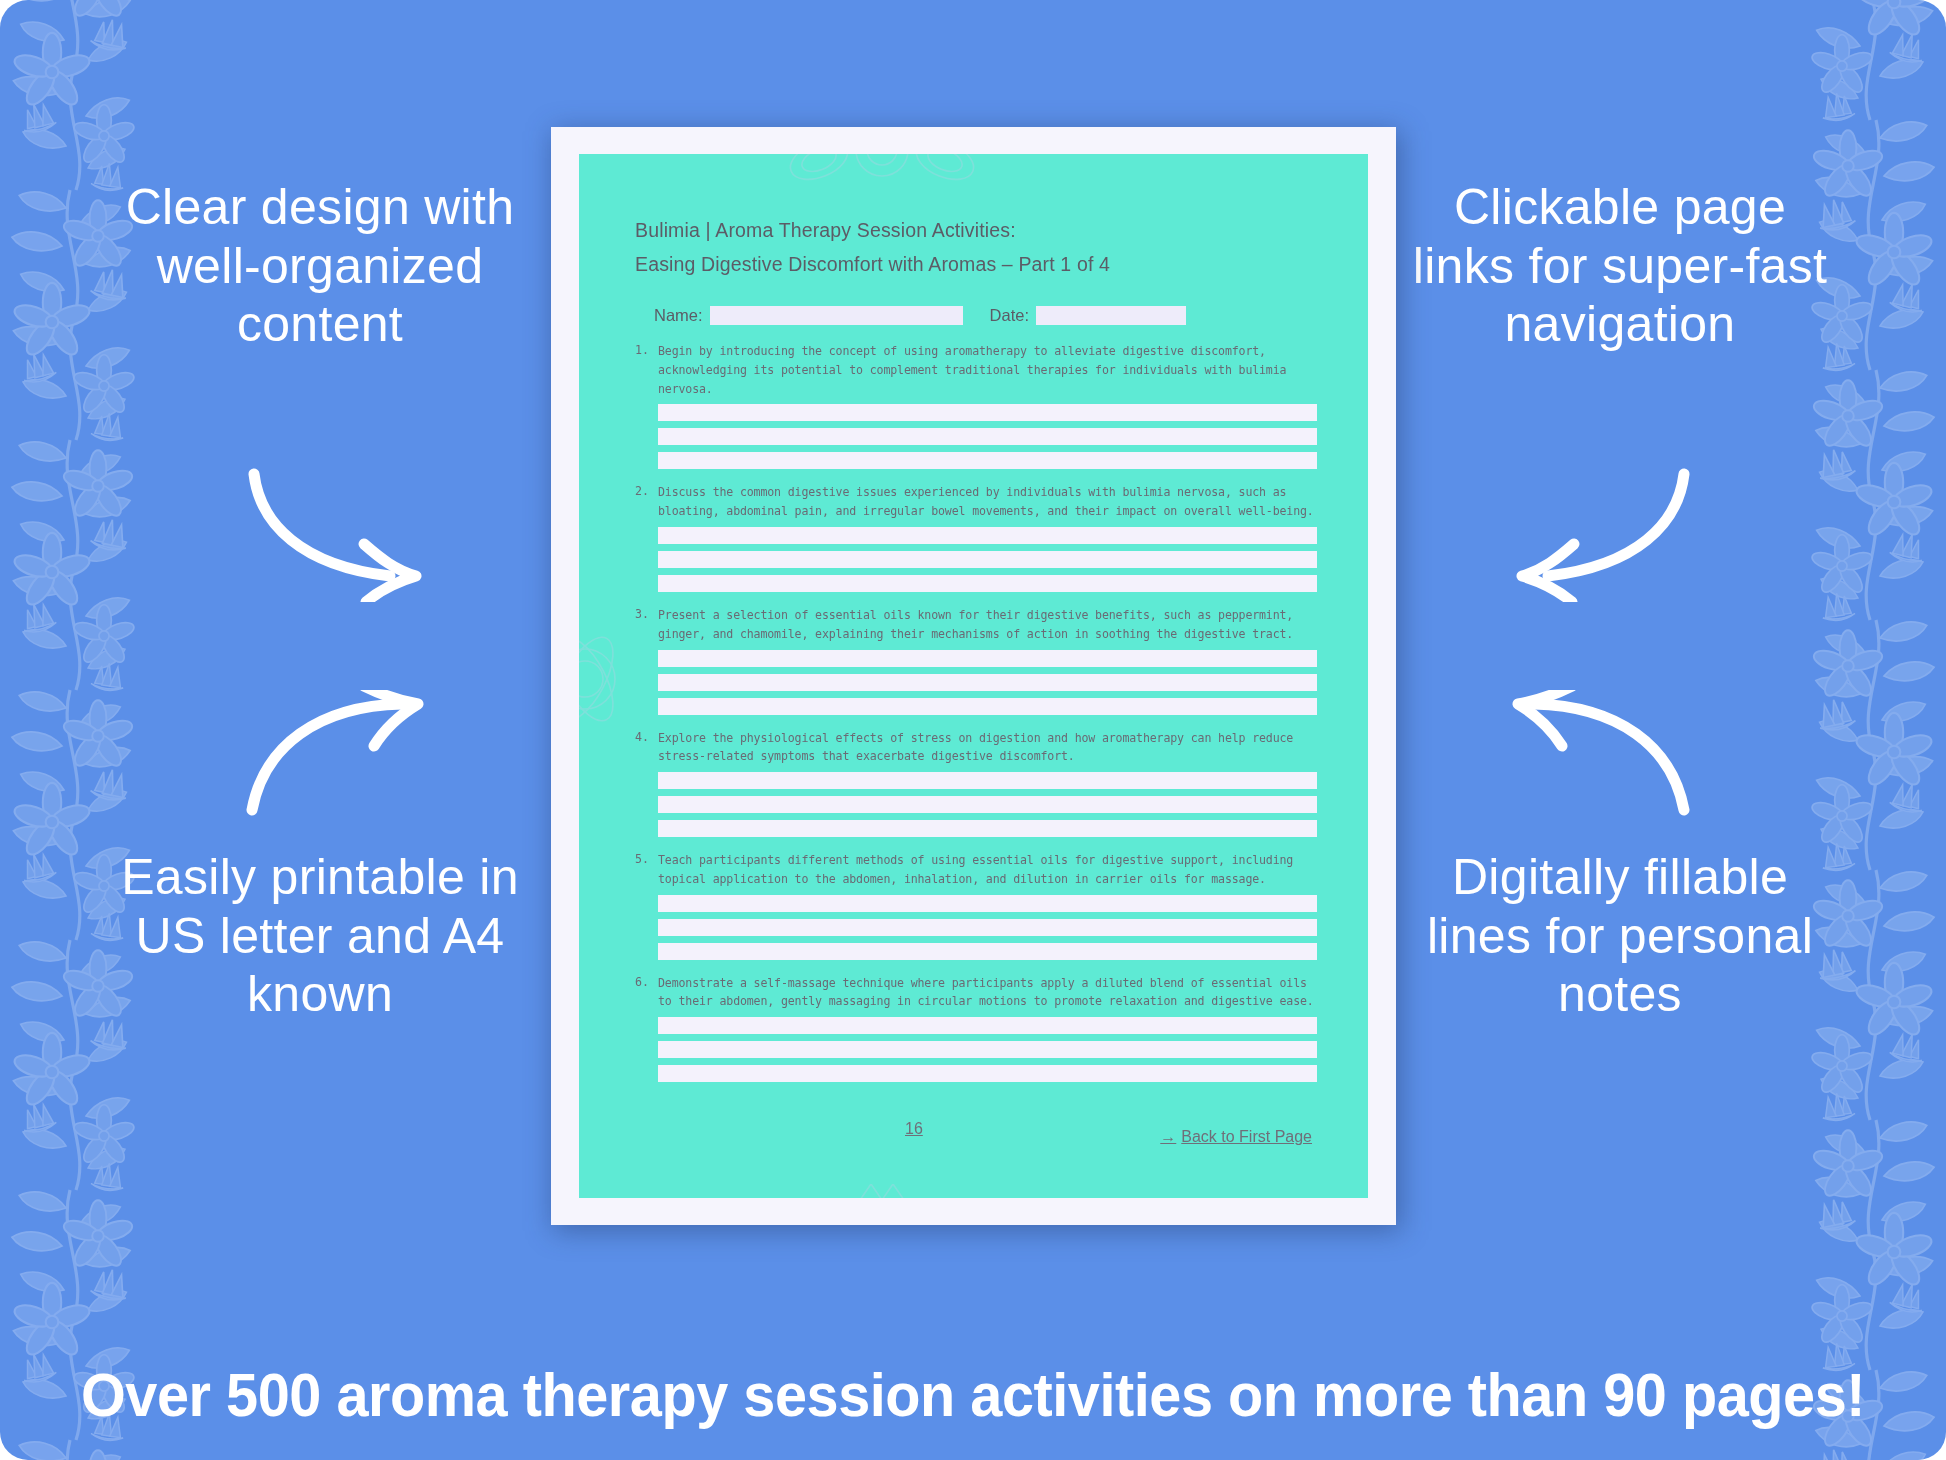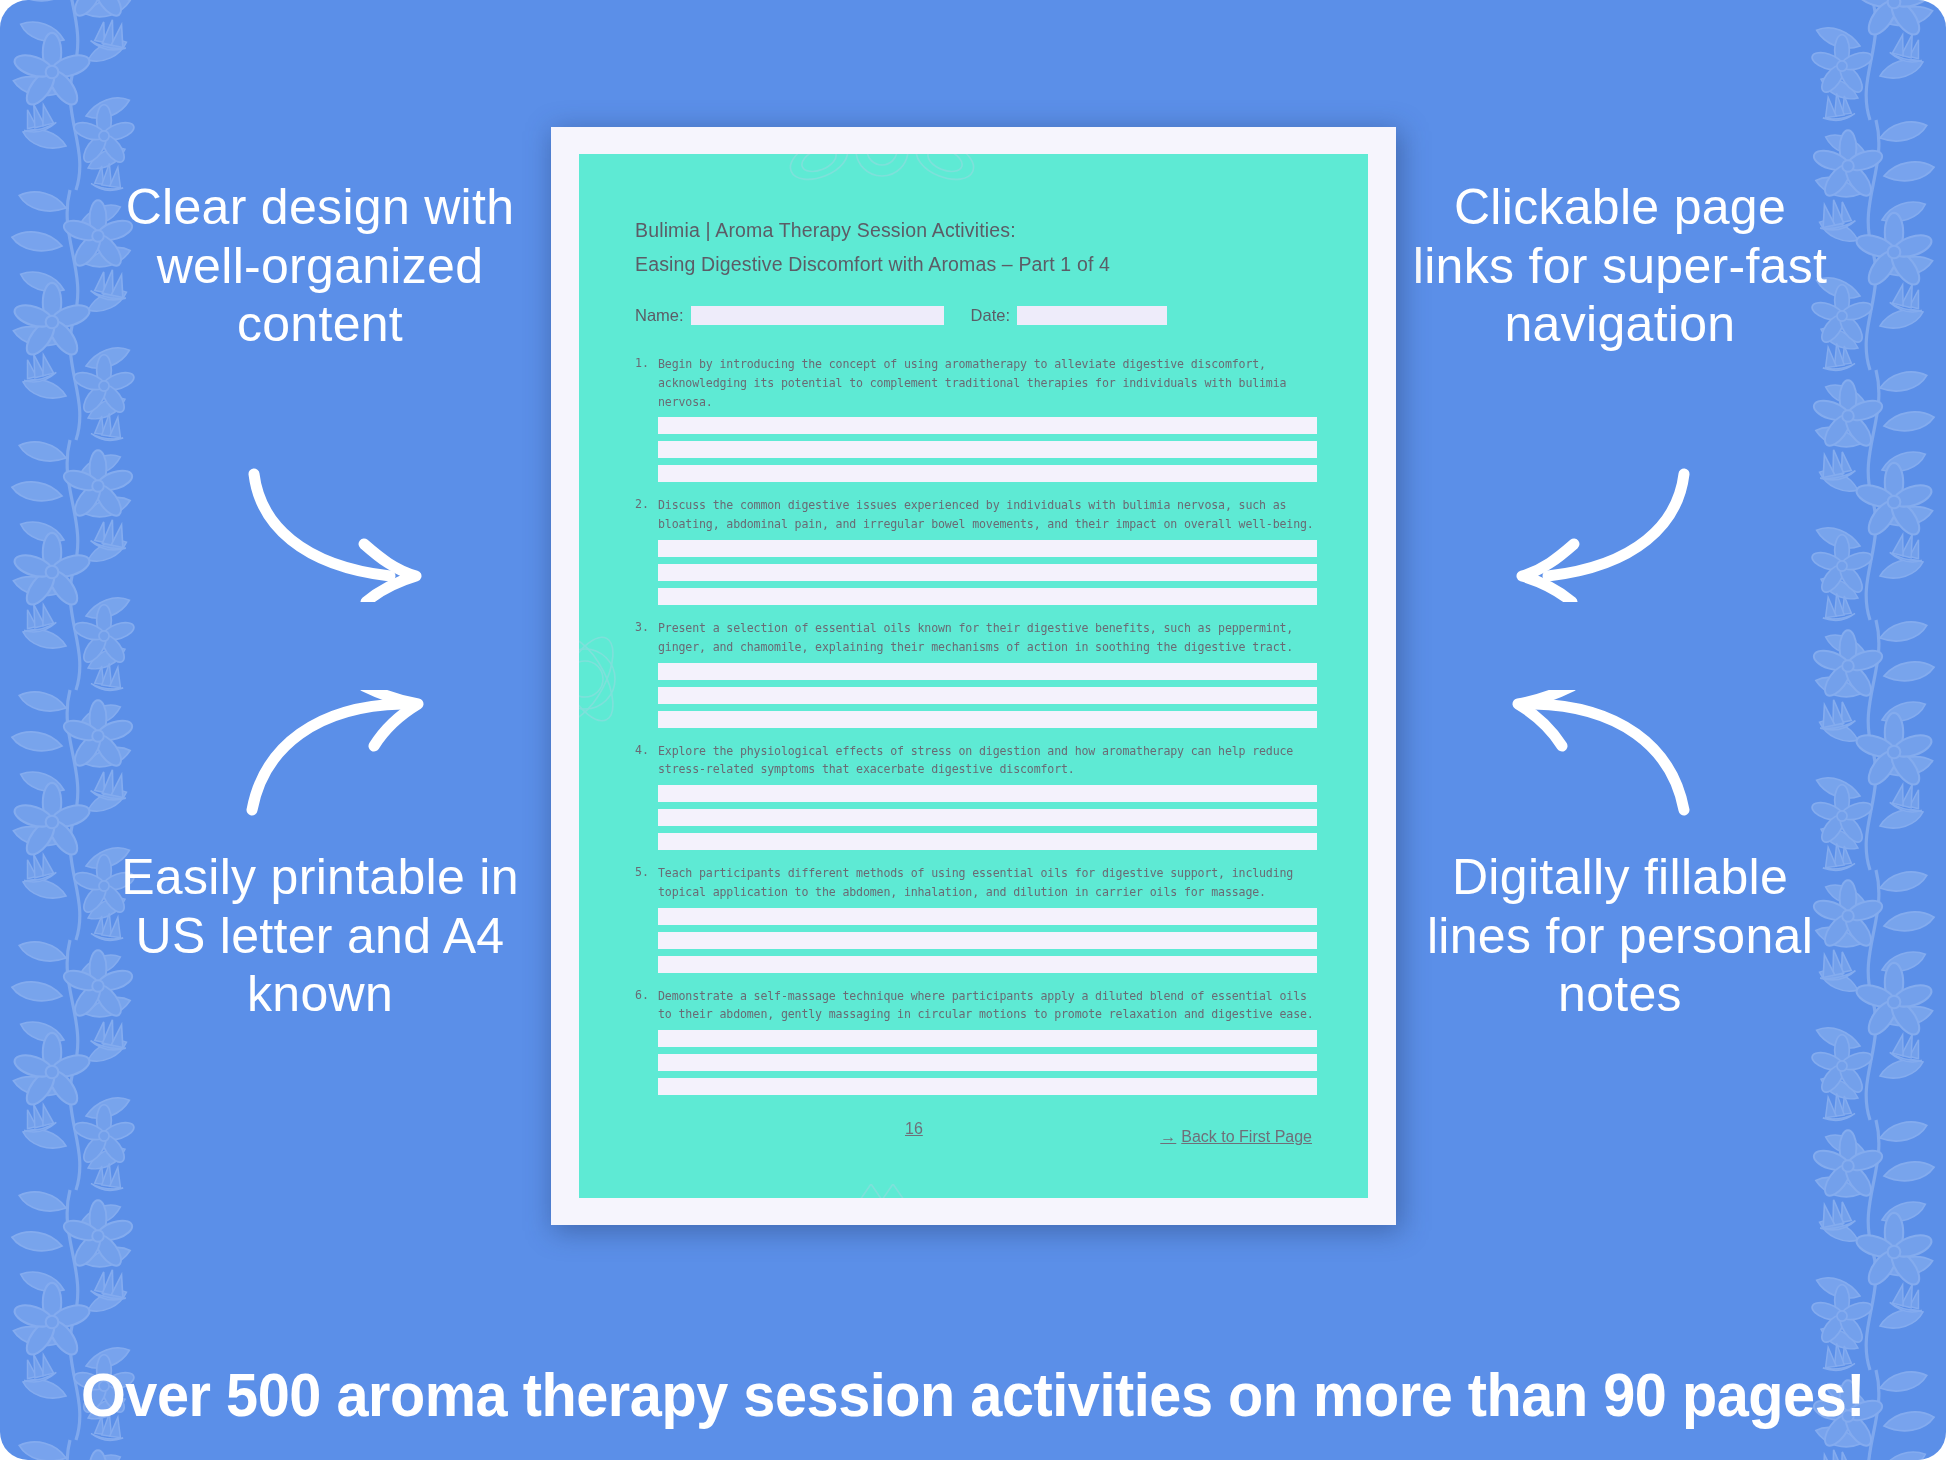--- a/index.html
+++ b/index.html
@@ -101,33 +101,34 @@
     line-height:1.72;
     font-weight:400;
   }
 
   .namedate {
     display:flex;
     align-items:center;
     margin-top:25px;
     font-size:16.5px;
     color:#5c5c66;
+    margin-left:19px;
   }
   .nd-label { white-space:nowrap; }
   .nd-blank {
     height:19px;
     background:#eeecfa;
     margin-left:7px;
   }
   .nd-blank.name { width:253px; }
   .nd-blank.date { width:150px; }
   .nd-gap { width:27px; }
 
   ol.activities {
-    margin-top:30px;
+    margin-top:17px;
     list-style:none;
     counter-reset:act;
   }
   ol.activities > li {
     counter-increment:act;
     position:relative;
     padding-left:23px;
     margin-bottom:14px;
   }
   ol.activities > li::before {

